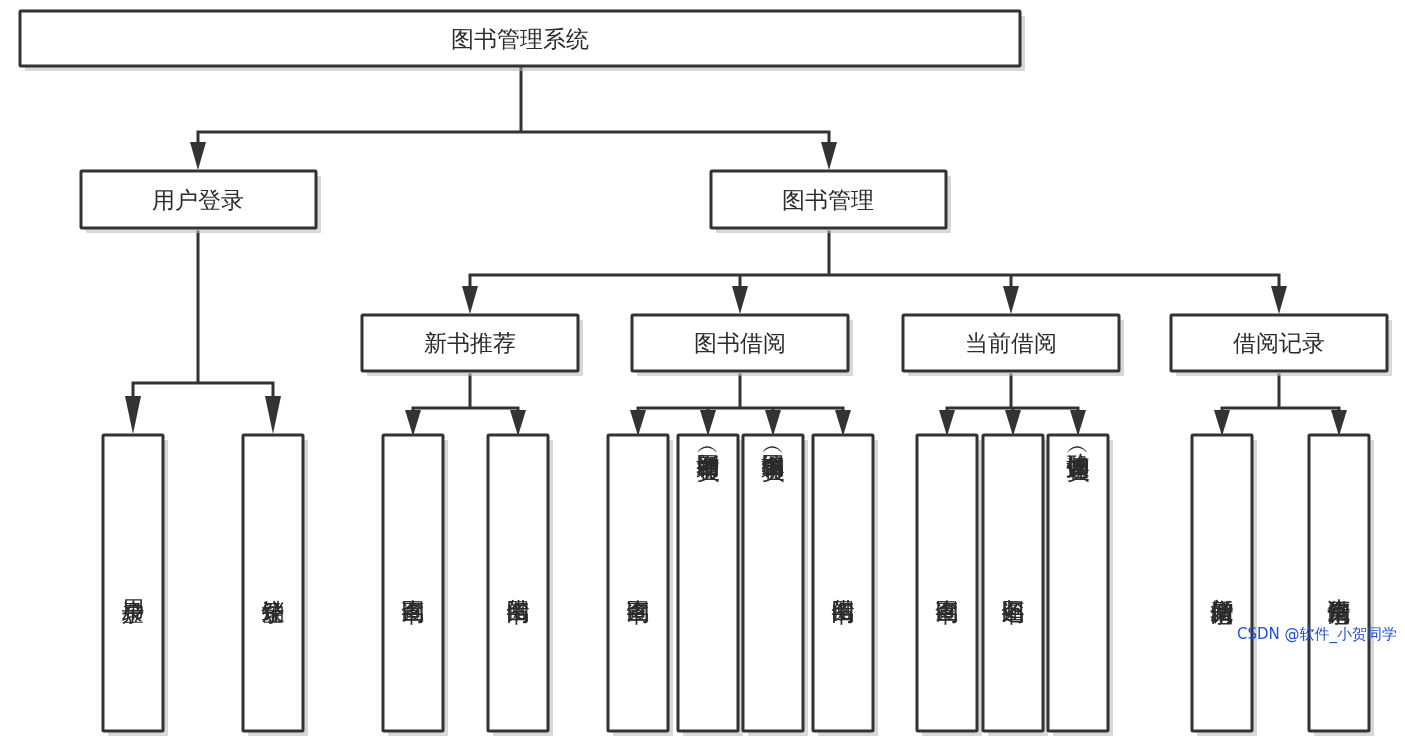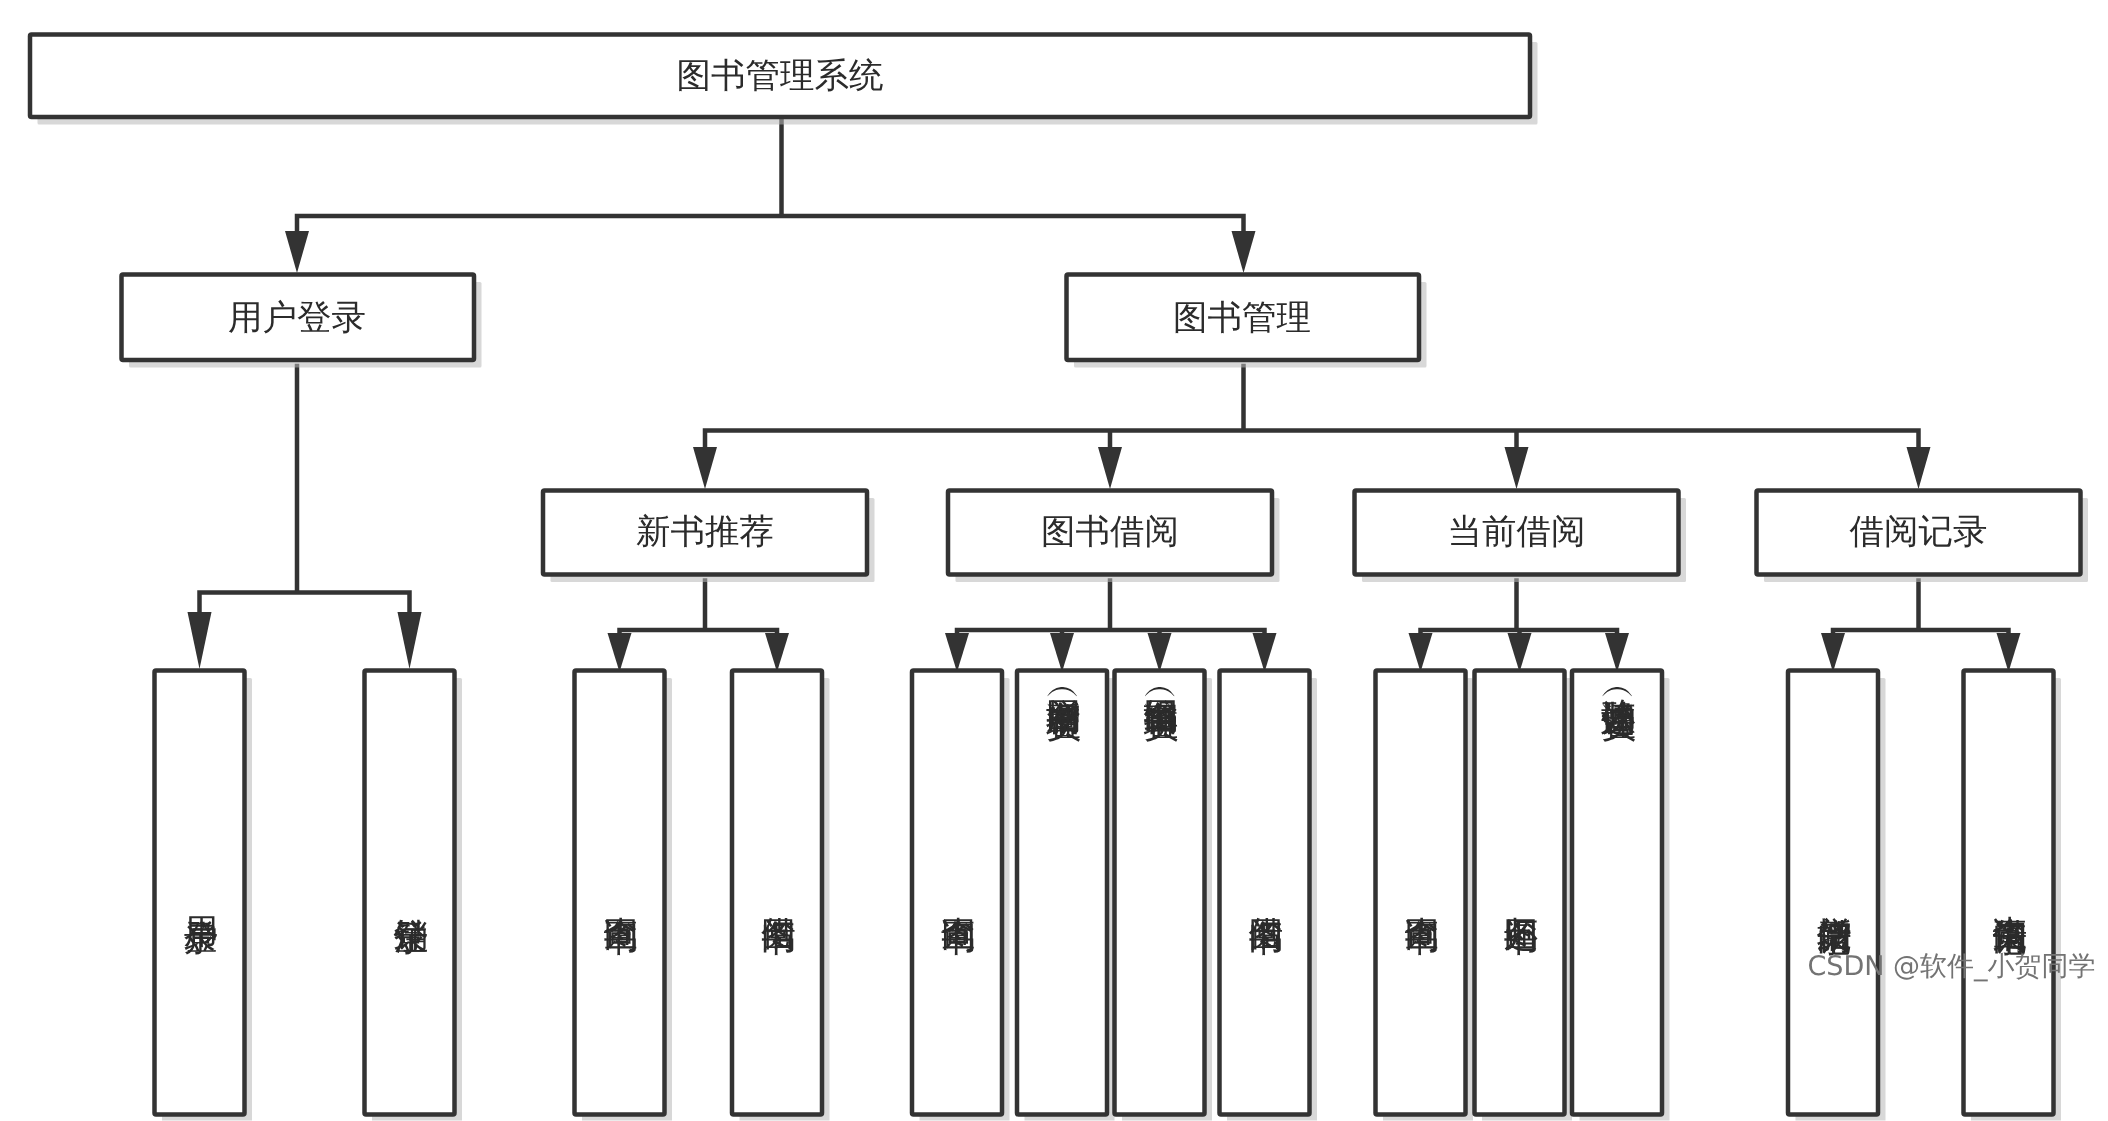--- a/index.html
+++ b/index.html
@@ -1,20 +1,20 @@
 <!DOCTYPE html>
 <html><head>
 <meta charset="utf-8">
 <style>
   html,body{margin:0;padding:0;background:#ffffff;}
   body{
     font-family:"Liberation Sans","DejaVu Sans",sans-serif;
     width:1405px;height:747px;overflow:hidden;position:relative;
   }
-  #diagram-root{position:relative;width:1405px;height:650px;background:#fff;margin-top:12px;}
+  #diagram-root{position:relative;width:1405px;height:650px;background:#fff;}
   svg#flow{position:absolute;left:0;top:0;width:1405px;height:747px;display:block;}
   .node-rect{fill:#ffffff;stroke:#333333;stroke-width:3;}
   .node-shadow{fill:#b8b8b8;stroke:none;opacity:.55;}
   .conn{stroke:#333333;stroke-width:3;fill:none;stroke-linecap:square;}
   .arrowhead{fill:#333333;stroke:none;}
   .node-label{
     font-family:"DejaVu Sans","Liberation Sans",sans-serif;
     fill:#2b2b2b;font-size:23px;text-anchor:middle;dominant-baseline:middle;
   }
   .leaf-label-holder{
@@ -23,21 +23,21 @@
   }
   .leaf-text{
     writing-mode:vertical-rl;text-orientation:upright;
     font-family:"DejaVu Sans","Liberation Sans",sans-serif;
     font-size:23px;color:#2b2b2b;line-height:1.18;letter-spacing:1px;
     white-space:nowrap;text-align:center;
   }
   .watermark{
     position:absolute;right:8px;bottom:6px;
     font-family:"DejaVu Sans","Liberation Sans",sans-serif;
-    font-size:18px;color:#737373;white-space:nowrap;user-select:none;
+    font-size:15px;color:#1d4ed8;white-space:nowrap;user-select:none;
   }
 </style>
 </head>
 <body>
 
 <div id="diagram-root">
 
   <svg id="flow" viewBox="0 0 1405 747">
 
     <g>

